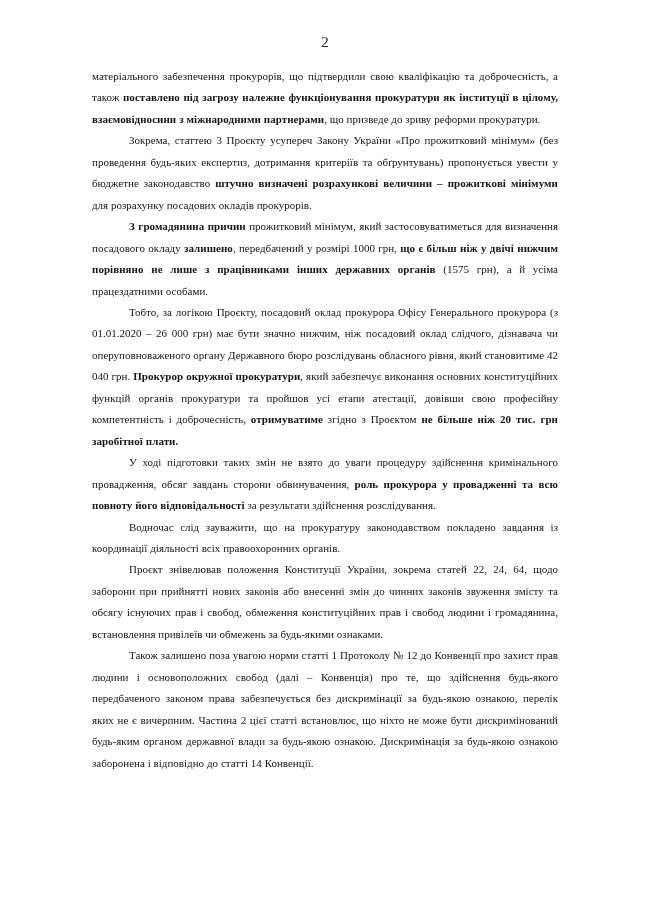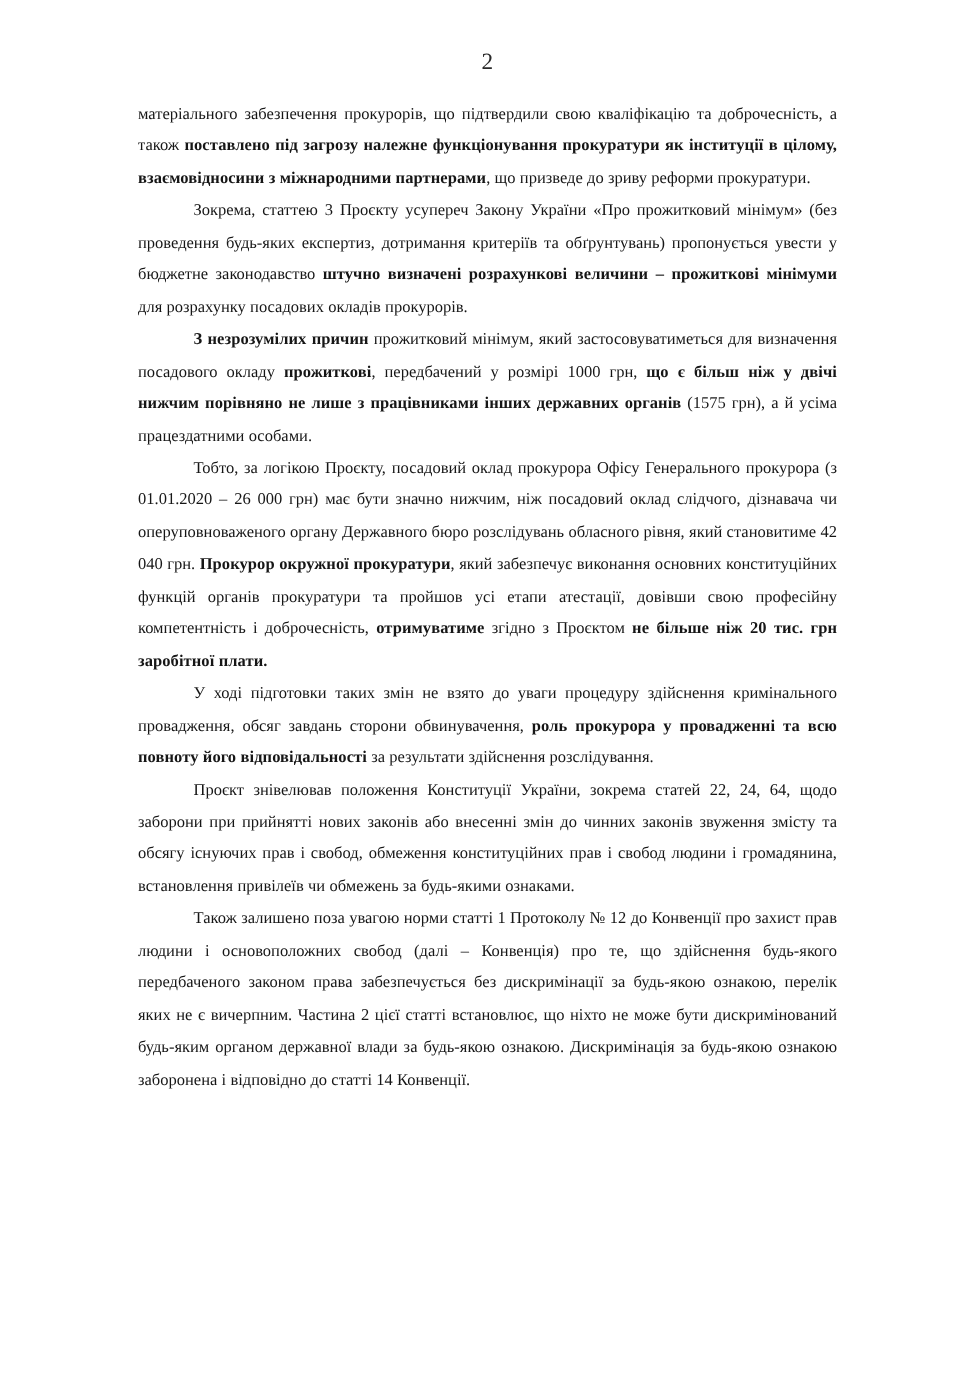--- a/index.html
+++ b/index.html
@@ -68,20 +68,21 @@
 </head>
 <body>
 
 <div class="page">
 
   <div class="page-number">2</div>
 
   <div class="body-text">
       <p class="para no-indent"><span>матеріального забезпечення прокурорів, що підтвердили свою кваліфікацію та доброчесність, а також </span><b>поставлено під загрозу належне функціонування прокуратури як інституції в цілому, взаємовідносини з міжнародними партнерами</b><span>, що призведе до зриву реформи прокуратури.</span></p>
       <p class="para"><span>Зокрема, статтею 3 Проєкту усупереч Закону України «Про прожитковий мінімум» (без проведення будь-яких експертиз, дотримання критеріїв та обґрунтувань) пропонується увести у бюджетне законодавство </span><b>штучно визначені розрахункові величини – прожиткові мінімуми</b><span> для розрахунку посадових окладів прокурорів.</span></p>
-      <p class="para"><b>З незрозумілих причин</b><span> прожитковий мінімум, який застосовуватиметься для визначення посадового окладу </span><b>прожиткові</b><span>, передбачений у розмірі 1000 грн, </span><b>що є більш ніж у двічі нижчим порівняно не лише з працівниками інших державних органів</b><span> (1575 грн), а й усіма працездатними особами.</span></p>
+      <p class="para"><b>З громадянина причин</b><span> прожитковий мінімум, який застосовуватиметься для визначення посадового окладу </span><b>залишено</b><span>, передбачений у розмірі 1000 грн, </span><b>що є більш ніж у двічі нижчим порівняно не лише з працівниками інших державних органів</b><span> (1575 грн), а й усіма працездатними особами.</span></p>
       <p class="para"><span>Тобто, за логікою Проєкту, посадовий оклад прокурора Офісу Генерального прокурора (з 01.01.2020 – 26 000 грн) має бути значно нижчим, ніж посадовий оклад слідчого, дізнавача чи оперуповноваженого органу Державного бюро розслідувань обласного рівня, який становитиме 42 040 грн. </span><b>Прокурор окружної прокуратури</b><span>, який забезпечує виконання основних конституційних функцій органів прокуратури та пройшов усі етапи атестації, довівши свою професійну компетентність і доброчесність, </span><b>отримуватиме</b><span> згідно з Проєктом </span><b>не більше ніж 20 тис. грн заробітної плати.</b></p>
       <p class="para"><span>У ході підготовки таких змін не взято до уваги процедуру здійснення кримінального провадження, обсяг завдань сторони обвинувачення, </span><b>роль прокурора у провадженні та всю повноту його відповідальності</b><span> за результати здійснення розслідування.</span></p>
+      <p class="para"><span>Водночас слід зауважити, що на прокуратуру законодавством покладено завдання із координації діяльності всіх правоохоронних органів.</span></p>
       <p class="para"><span>Проєкт знівелював положення Конституції України, зокрема статей 22, 24, 64, щодо заборони при прийнятті нових законів або внесенні змін до чинних законів звуження змісту та обсягу існуючих прав і свобод, обмеження конституційних прав і свобод людини і громадянина, встановлення привілеїв чи обмежень за будь-якими ознаками.</span></p>
       <p class="para"><span>Також залишено поза увагою норми статті 1 Протоколу № 12 до Конвенції про захист прав людини і основоположних свобод (далі – Конвенція) про те, що здійснення будь-якого передбаченого законом права забезпечується без дискримінації за будь-якою ознакою, перелік яких не є вичерпним. Частина 2 цієї статті встановлює, що ніхто не може бути дискримінований будь-яким органом державної влади за будь-якою ознакою. Дискримінація за будь-якою ознакою заборонена і відповідно до статті 14 Конвенції.</span></p>
     </div>
 
 </div>
 
 </body></html>

